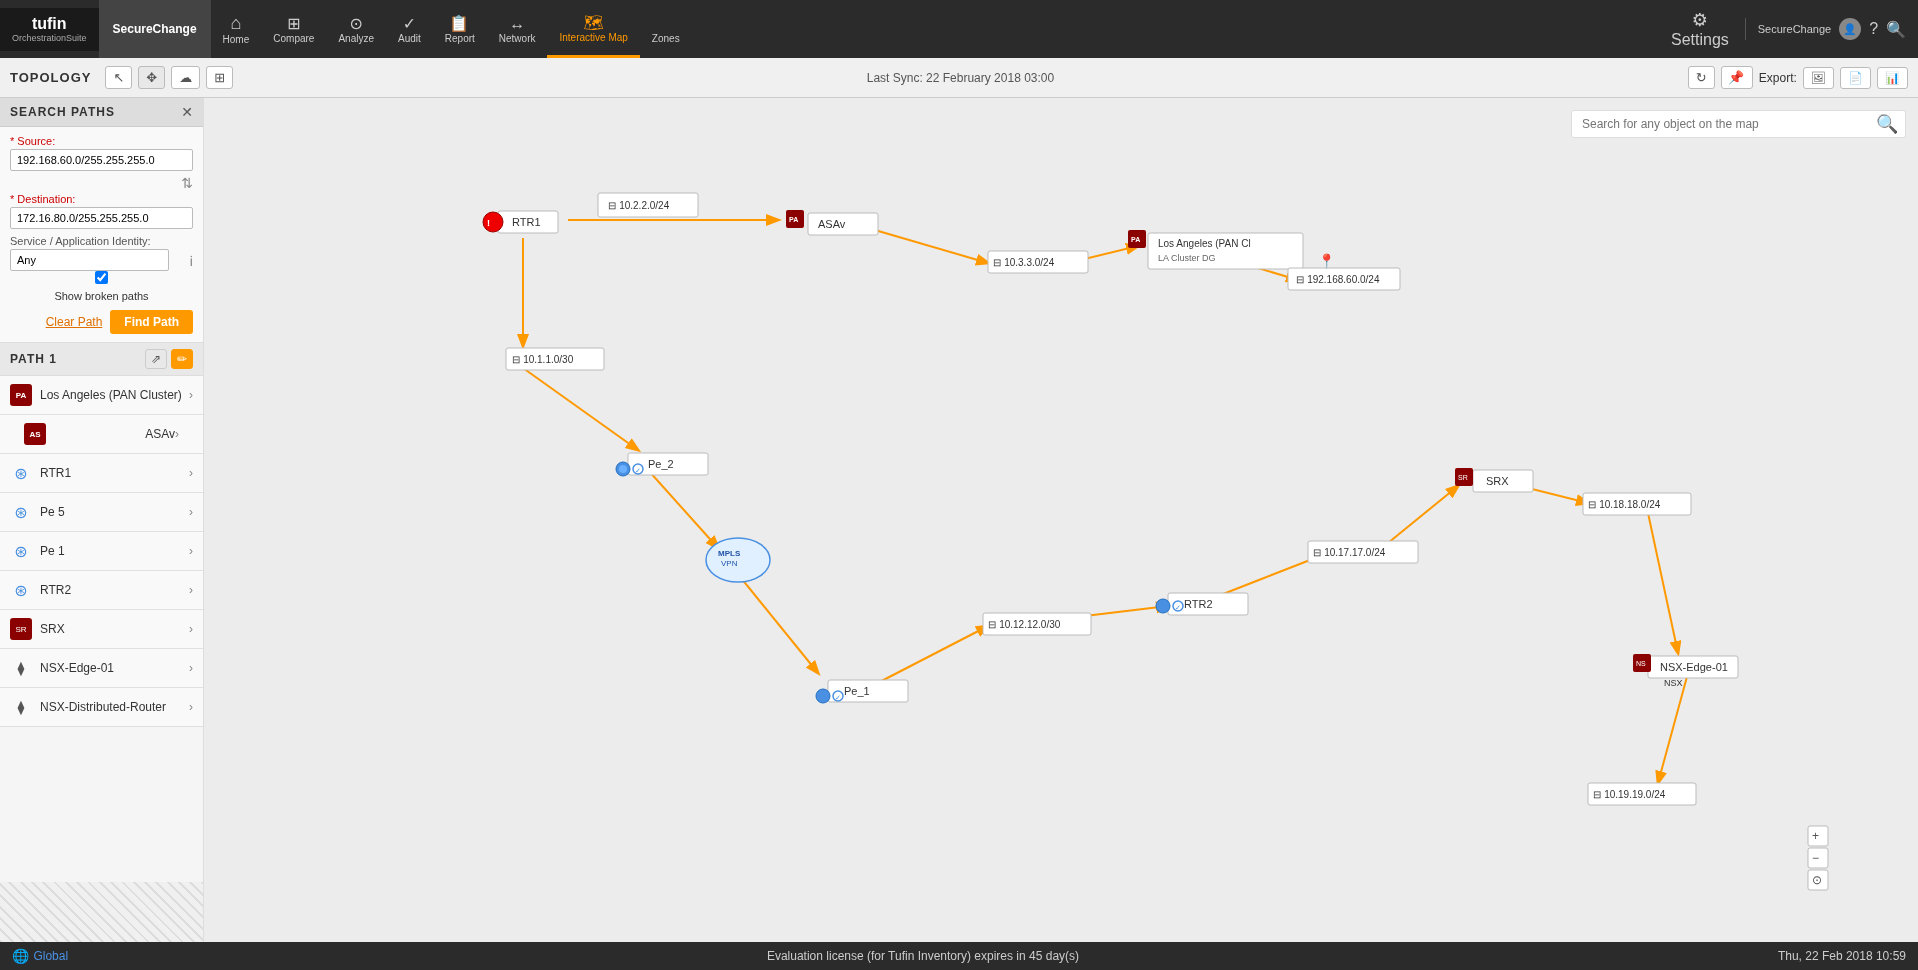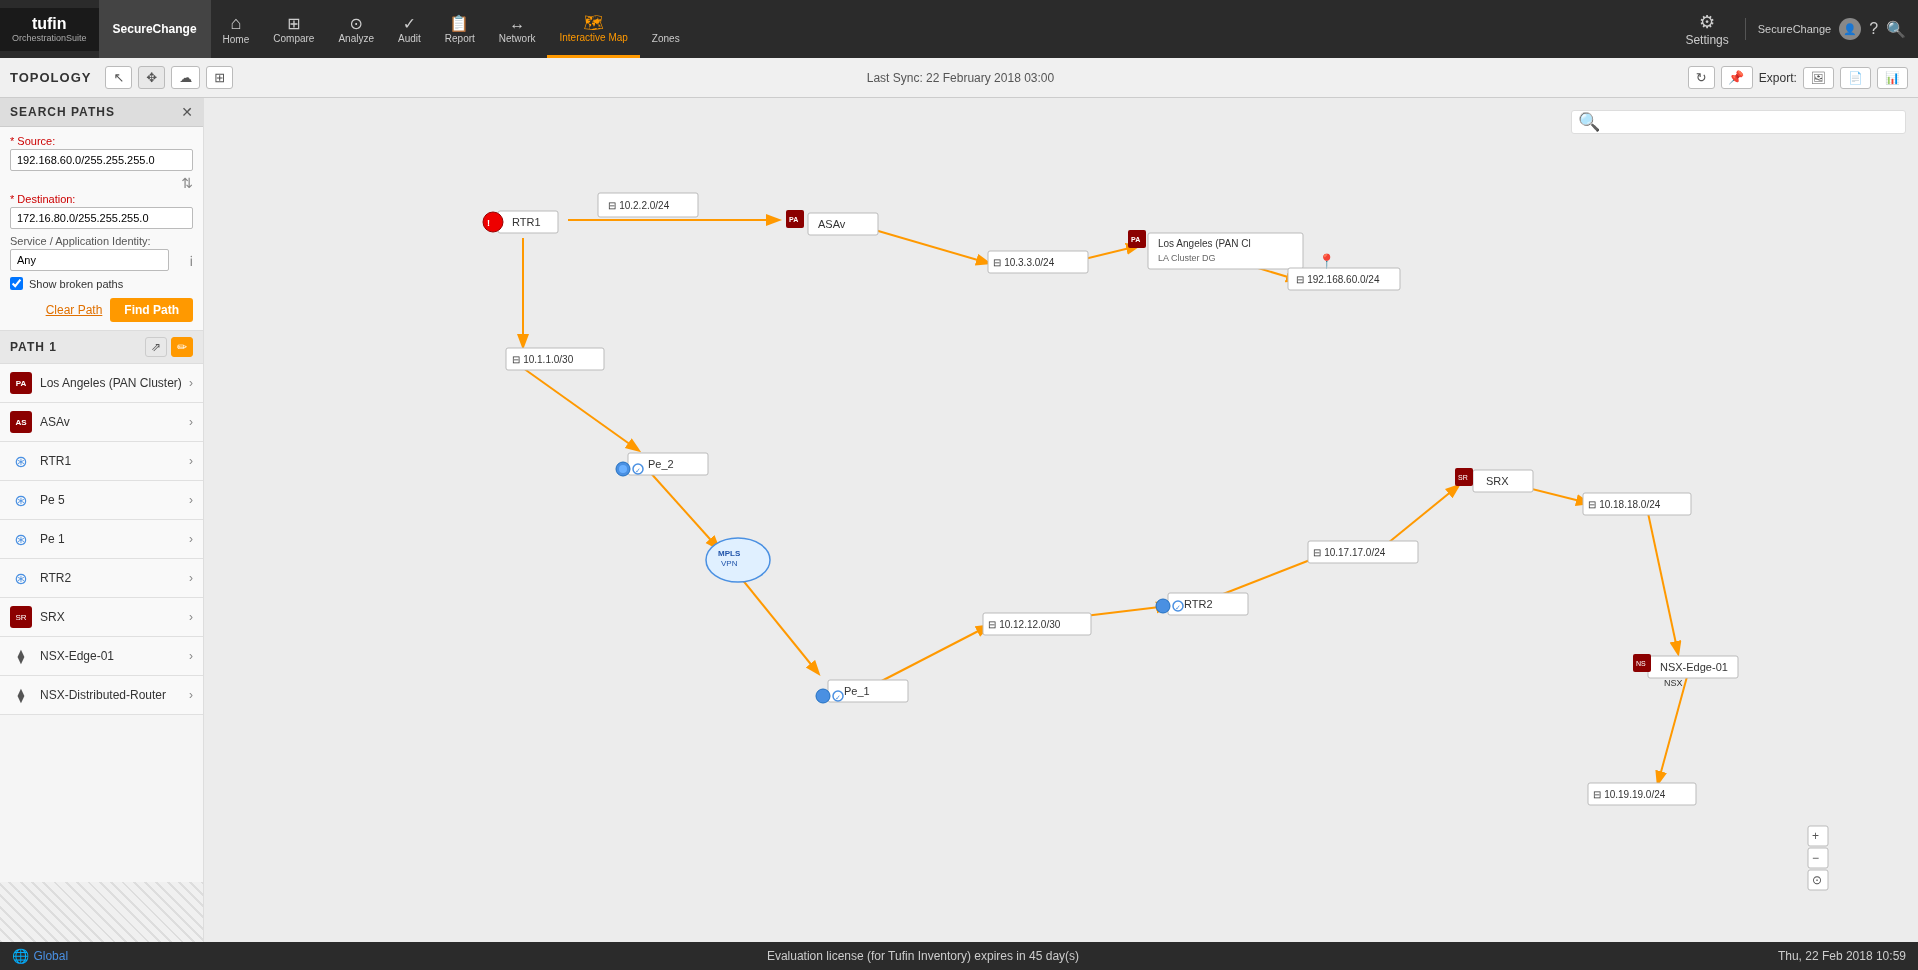--- a/index.html
+++ b/index.html
@@ -44,21 +44,21 @@
     <span style="font-size:16px; color:#f90;">🗺</span>
     <span style="font-size:10px; color:#f90;">Interactive Map</span>
   </div>
   <div style="display:flex;flex-direction:column;align-items:center;justify-content:center;color:#ccc;padding:0 12px;height:58px;cursor:pointer;">
     <span style="font-size:16px; opacity:0;">·</span>
     <span style="font-size:10px;">Zones</span>
   </div>
   <div style="flex:1;"></div>
   <div style="display:flex;flex-direction:column;align-items:center;justify-content:center;color:#ccc;padding:0 16px;height:58px;cursor:pointer;">
     <span style="font-size:18px;">⚙</span>
-    <span style="font-size:12px;">Settings</span>
+    <span style="font-size:16px;">Settings</span>
   </div>
   <div style="display:flex;align-items:center;gap:8px;padding:0 12px;border-left:1px solid #555;">
     <a style="color:#ccc;font-size:11px;text-decoration:none;">SecureChange</a>
     <div style="background:#888;border-radius:50%;width:22px;height:22px;display:flex;align-items:center;justify-content:center;font-size:11px;color:#fff;cursor:pointer;">👤</div>
     <span style="color:#ccc;font-size:16px;cursor:pointer;">?</span>
     <span style="color:#ccc;font-size:16px;cursor:pointer;">🔍</span>
   </div>
 </div>
 
 <div style="display:flex;align-items:center;background:#f0f0f0;border-bottom:1px solid #ccc;height:40px;padding:0 10px;gap:6px;">
@@ -97,21 +97,21 @@
       
       <label style="font-size:11px;color:#c00;margin-bottom:2px;display:block;">* Destination:</label>
       <input type="text" style="width: 100%; border: 1px solid rgb(187, 187, 187); padding: 4px 6px; font-size: 11px; border-radius: 2px; background: rgb(255, 255, 255); margin-bottom: 6px;" value="172.16.80.0/255.255.255.0">
       
       <label style="font-size:11px;color:#555;margin-bottom:2px;display:block;">Service / Application Identity:</label>
       <div style="display:flex;align-items:center;gap:20px;">
         <input type="text" style="flex: 1 1 0%; border: 1px solid rgb(187, 187, 187); padding: 4px 6px; font-size: 11px; border-radius: 2px; background: rgb(255, 255, 255);" value="Any">
         <span style="color:#888;font-size:14px;cursor:pointer;">ℹ</span>
       </div>
       
-      <div style="display:flex;align-items:center;gap:6px;margin-top:6px;">
+      <div style="display:flex;align-items:center;gap:6px;margin-top:0;flex-direction:column;">
         <input type="checkbox" checked="" style="cursor: pointer;">
         <span style="font-size:11px;color:#333;">Show broken paths</span>
       </div>
       
       <div style="display:flex;gap:8px;margin-top:8px;justify-content:flex-end;">
         <button style="background:none;border:none;color:#e07000;font-size:12px;cursor:pointer;text-decoration:underline;">Clear Path</button>
         <button style="background:#f90;color:#fff;border:none;padding:5px 14px;border-radius:3px;font-size:12px;cursor:pointer;font-weight:bold;">Find Path</button>
       </div>
     </div>
 
@@ -124,21 +124,21 @@
     </div>
 
     <div style="flex:1;overflow-y:auto;">
 
       <div style="display:flex;align-items:center;padding:8px 10px;border-bottom:1px solid #e0e0e0;cursor:pointer;background:#f9f9f9;">
         <div style="width:22px;height:22px;margin-right:8px;background:#8b0000;border-radius:3px;display:flex;align-items:center;justify-content:center;color:white;font-size:8px;font-weight:bold;">PA</div>
         <span style="flex:1;font-size:12px;color:#333;">Los Angeles (PAN Cluster)</span>
         <span style="color:#888;font-size:12px;">›</span>
       </div>
 
-      <div style="display:flex;align-items:center;padding:8px 10px;border-bottom:1px solid #e0e0e0;cursor:pointer;background:#f9f9f9;">
+      <div style="display:flex;align-items:center;padding:8px 24px;border-bottom:1px solid #e0e0e0;cursor:pointer;background:#f9f9f9;text-align:right;">
         <div style="width:22px;height:22px;margin-right:8px;background:#8b0000;border-radius:3px;display:flex;align-items:center;justify-content:center;color:white;font-size:8px;font-weight:bold;">AS</div>
         <span style="flex:1;font-size:12px;color:#333;">ASAv</span>
         <span style="color:#888;font-size:12px;">›</span>
       </div>
 
       <div style="display:flex;align-items:center;padding:8px 10px;border-bottom:1px solid #e0e0e0;cursor:pointer;background:#f9f9f9;">
         <div style="width:22px;height:22px;margin-right:8px;display:flex;align-items:center;justify-content:center;color:#4a90e2;font-size:16px;">⊛</div>
         <span style="flex:1;font-size:12px;color:#333;">RTR1</span>
         <span style="color:#888;font-size:12px;">›</span>
       </div>
@@ -179,20 +179,21 @@
         <span style="color:#888;font-size:12px;">›</span>
       </div>
     </div>
 
     <div style="height:60px;background:repeating-linear-gradient(45deg,#ddd,#ddd 2px,#f0f0f0 2px,#f0f0f0 8px);"></div>
   </div>
 
   <div style="flex:1;position:relative;background:#ececec;overflow:hidden;">
 
     <div style="position:absolute;top:12px;right:12px;display:flex;align-items:center;background:#fff;border:1px solid #ddd;border-radius:3px;padding:0 6px;width:335px;z-index:10;">
+      <input type="text" style="flex: 1 1 0%; border: none; outline: none; font-size: 12px; padding: 6px 4px; color: rgb(153, 153, 153);" placeholder="Search for any object on the map">
       <span style="color:#f90;font-size:18px;cursor:pointer;">🔍</span>
     </div>
 
     <svg width="100%" height="100%" viewBox="0 0 1666 844" style="position:absolute;top:0;left:0;">
 
       <rect width="1666" height="844" fill="#ececec"></rect>
 
       <line x1="295" y1="140" x2="295" y2="248" stroke="#f90" stroke-width="2" marker-end="url(#arrow)"></line>
 
       <line x1="295" y1="270" x2="410" y2="352" stroke="#f90" stroke-width="2" marker-end="url(#arrow)"></line>

